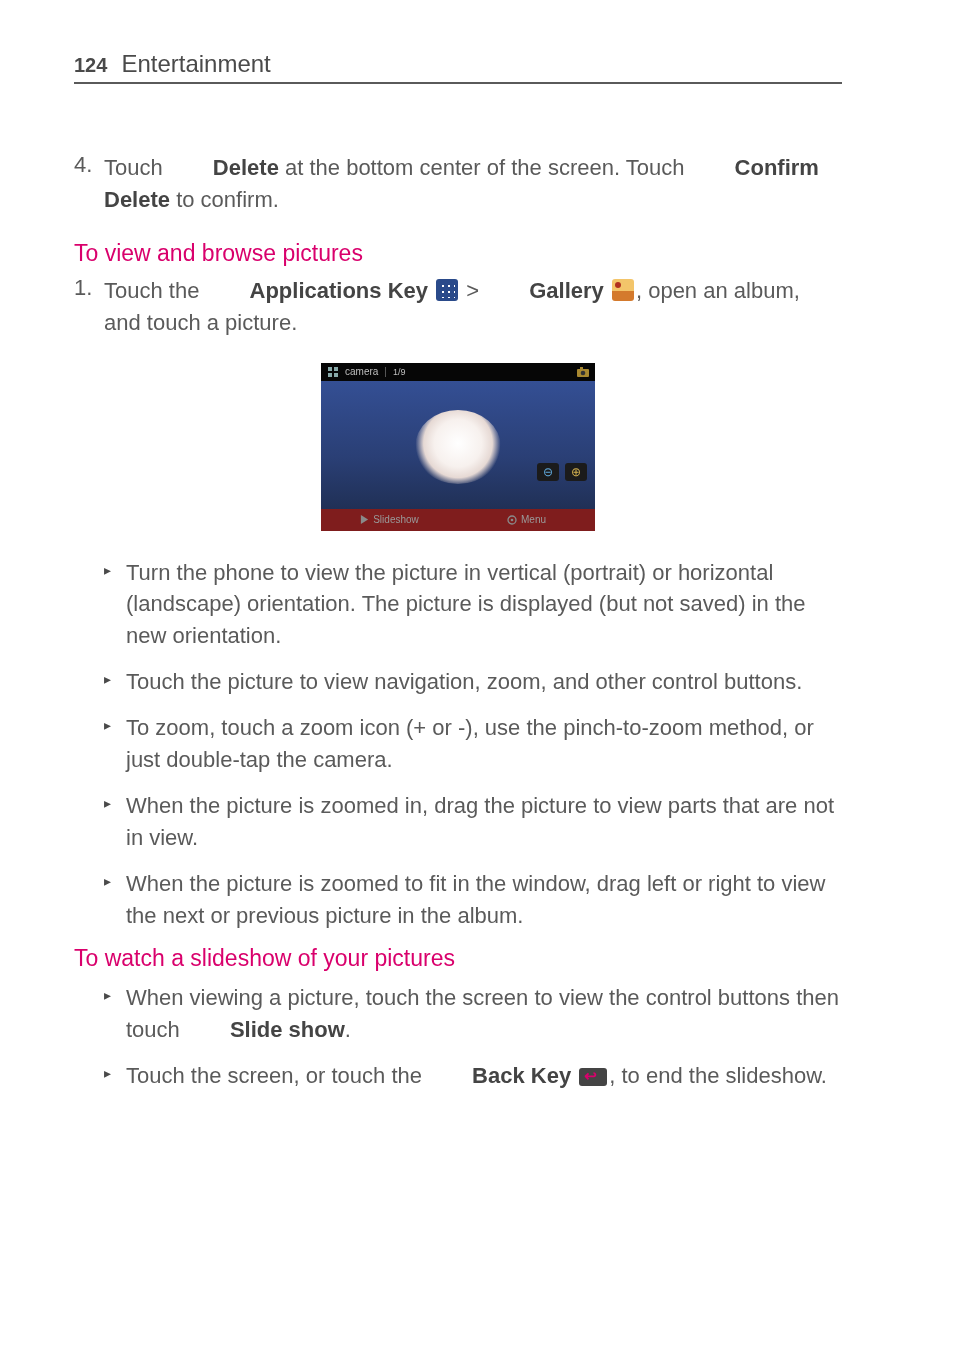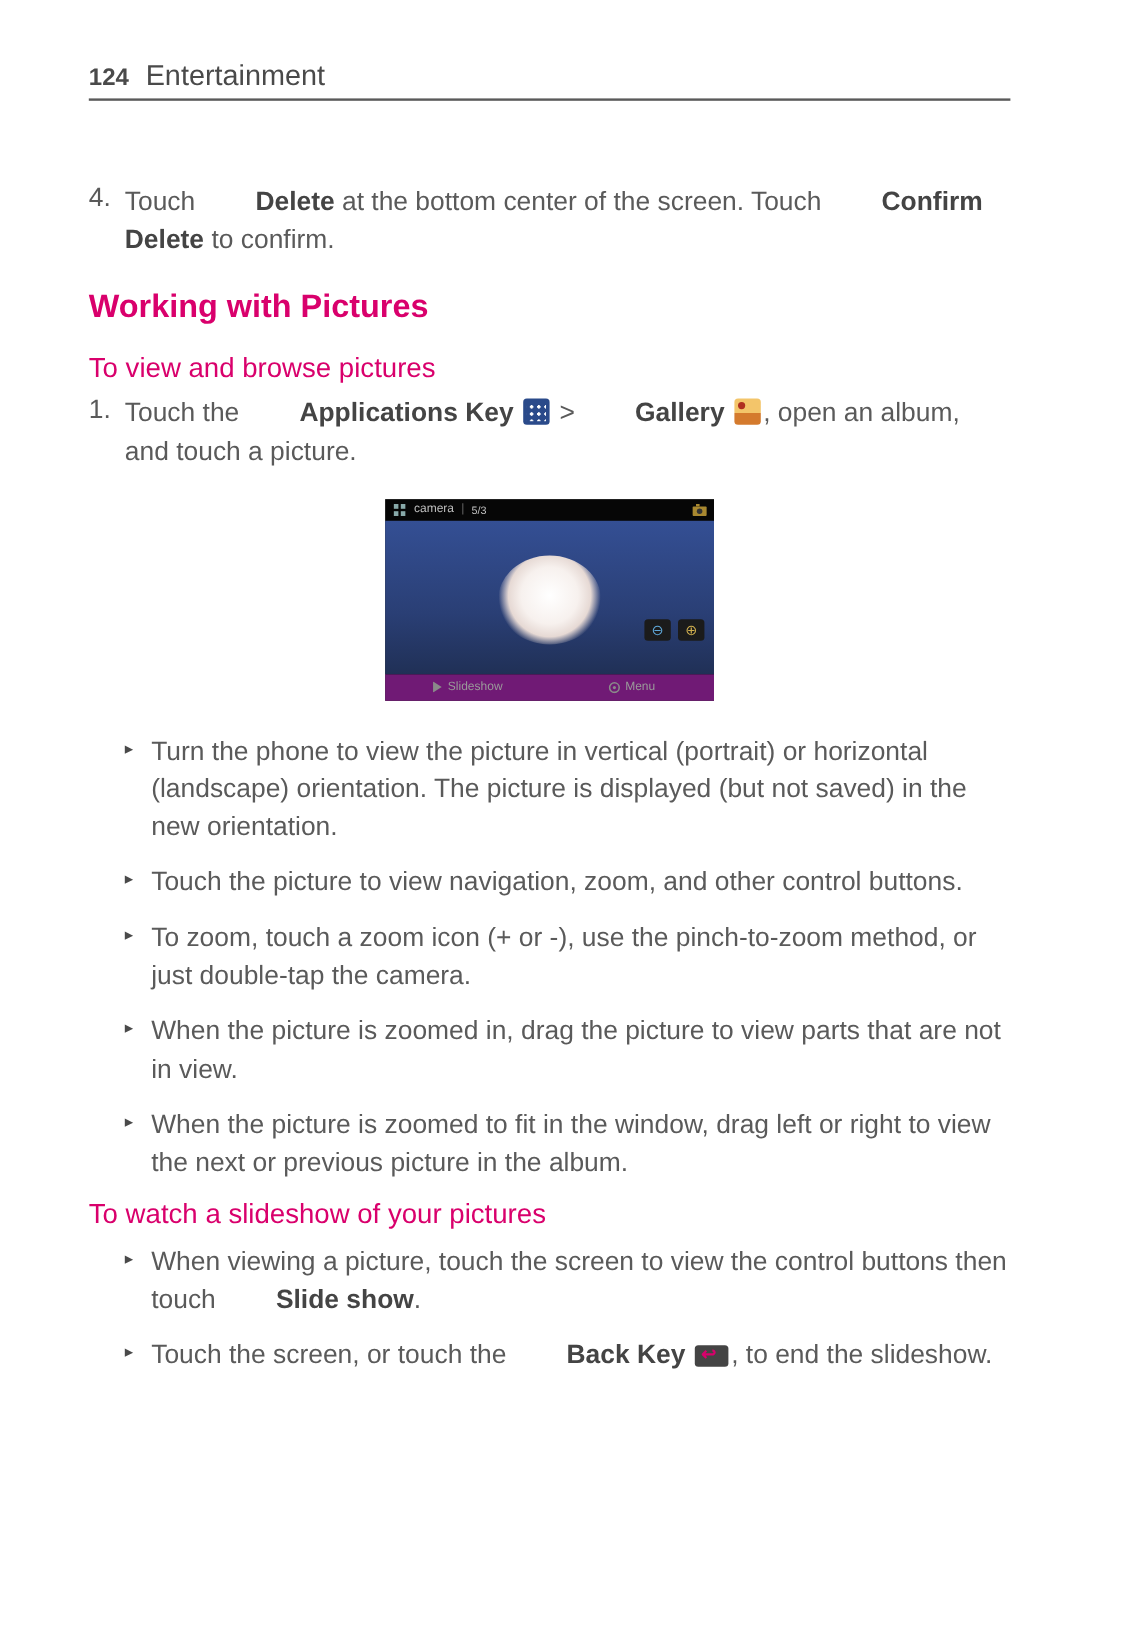--- a/index.html
+++ b/index.html
@@ -170,21 +170,21 @@
     background:#1b1b1b;
     color:#5fa7d8;
     font-size:12px;
     border-radius:3px;
     display:flex; align-items:center; justify-content:center;
   }
   .zbtn:last-child { color:#cfae4f; }
   .shot-bottombar{
     position:absolute; left:0; right:0; bottom:0;
     height:22px;
-    background:#701a75;
+    background:#7f1d1d;
     display:flex;
     color:#9a9a9a;
     font-size:10px;
   }
   .shot-btn{
     flex:1;
     display:flex; align-items:center; justify-content:center;
     gap:4px;
   }
   .shot-btn svg{ fill:#8a8a8a; }
@@ -211,21 +211,20 @@
     <span class="header-title">Entertainment</span>
   </div>
 
   <div class="numbered">
     <span class="num-marker">4.</span>
     <span class="num-body">
       <span> Touch </span><span class="bold">Delete</span><span> at the bottom center of the screen. Touch </span><span class="bold">Confirm Delete</span><span> to confirm.</span>
     </span>
   </div>
 
-  <div class="h2">Working with Pictures</div>
 
 
   <div class="h3">To view and browse pictures</div>
 
   <div class="numbered">
     <span class="num-marker">1.</span>
     <span class="num-body">
       <span> Touch the </span><span class="bold">Applications Key</span>
       <span class="icon icon-apps"></span><span> &gt; </span><span class="bold">Gallery</span>
       <span class="icon icon-gallery"></span><span>, open an album, and touch a picture.</span>
@@ -238,21 +237,21 @@
         <span class="shot-grid">
           <svg width="10" height="10" viewBox="0 0 10 10">
               <rect x="0" y="0" width="4" height="4" fill="#8aa"></rect>
               <rect x="6" y="0" width="4" height="4" fill="#8aa"></rect>
               <rect x="0" y="6" width="4" height="4" fill="#8aa"></rect>
               <rect x="6" y="6" width="4" height="4" fill="#8aa"></rect>
             </svg>
         </span>
         <span class="shot-title">camera</span>
         <span class="shot-sep">|</span>
-        <span class="shot-count">5/3</span>
+        <span class="shot-count">1/9</span>
         <span class="shot-cam">
           <svg width="12" height="10" viewBox="0 0 12 10">
               <rect x="0" y="2" width="12" height="8" rx="1" fill="#a88830"></rect>
               <circle cx="6" cy="6" r="2.3" fill="#333"></circle>
               <rect x="3" y="0" width="3" height="2" fill="#a88830"></rect>
             </svg>
         </span>
       </div>
       <div class="shot-photo">
         <div class="puff"></div>

